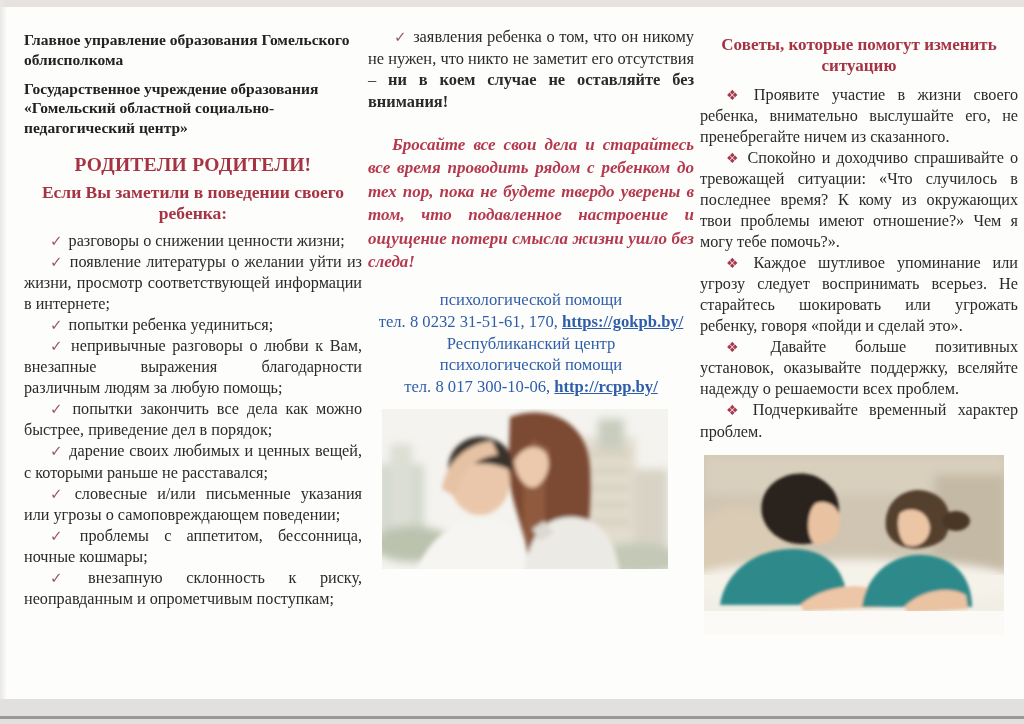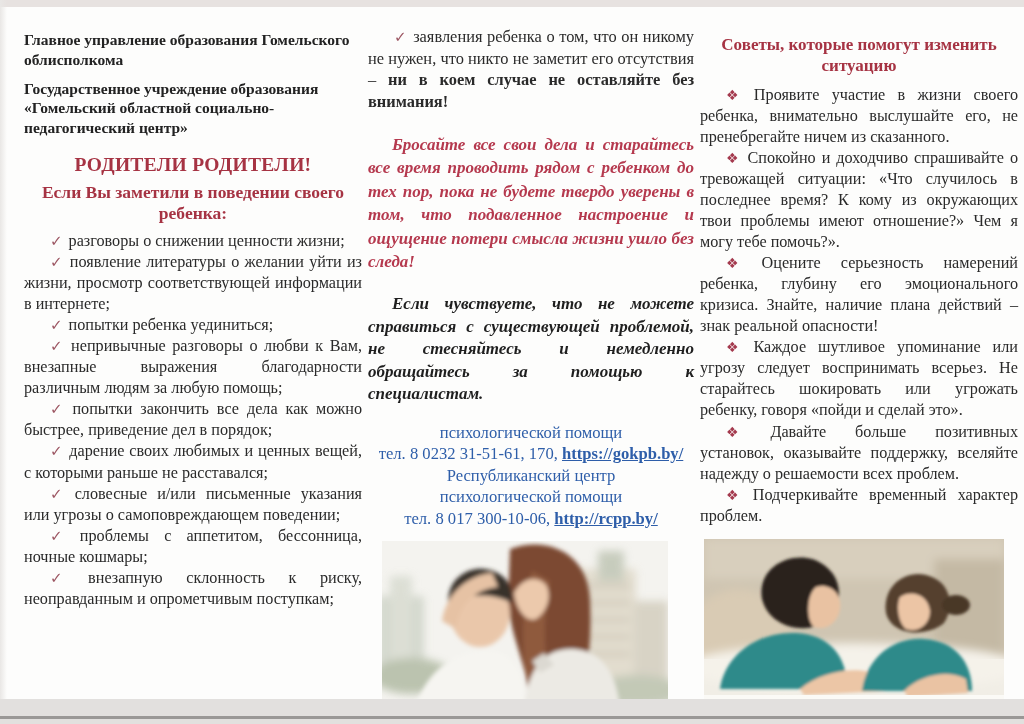--- a/index.html
+++ b/index.html
@@ -96,21 +96,20 @@
       <li><span class="mark-check">✓</span><span>проблемы с аппетитом, бессонница, ночные кошмары;</span></li>
       <li><span class="mark-check">✓</span><span>внезапную склонность к риску, неоправданным и опрометчивым поступкам;</span></li>
     </ul>
   </div>
 
   <div class="col col2">
     <div class="lead">
       <span class="mark-check">✓</span><span>заявления ребенка о том, что он никому не нужен, что никто не заметит его отсутствия – </span><b>ни в коем случае не оставляйте без внимания!</b>
     </div>
     <div class="para-red">Бросайте все свои дела и старайтесь все время проводить рядом с ребенком до тех пор, пока не будете твердо уверены в том, что подавленное настроение и ощущение потери смысла жизни ушло без следа!</div>
-    <div class="para-bold">Если чувствуете, что не можете справиться с существующей проблемой, не стесняйтесь и немедленно обращайтесь за помощью к специалистам.</div>
     <div class="phones">
       <div>психологической помощи</div>
       <div><span>тел. 8 0232 31-51-61, 170, </span><a href="#">https://gokpb.by/</a></div>
       <div>Республиканский центр</div>
       <div>психологической помощи</div>
       <div><span>тел. 8 017 300-10-06, </span><a href="#">http://rcpp.by/</a></div>
     </div>
 
     <span class="photo" style="margin-left:14px;">
       <svg width="286" height="186" viewBox="0 0 286 186">
@@ -158,21 +157,20 @@
         <rect x="0" y="160" width="286" height="26" fill="#fdfdfc"></rect>
       </svg>
     </span>
   </div>
 
   <div class="col col3">
     <div class="tips-head">Советы, которые помогут изменить ситуацию</div>
     <ul class="tips">
       <li><span class="mark-diamond">❖</span><span>Проявите участие в жизни своего ребенка, внимательно выслушайте его, не пренебрегайте ничем из сказанного.</span></li>
       <li><span class="mark-diamond">❖</span><span>Спокойно и доходчиво спрашивайте о тревожащей ситуации: «Что случилось в последнее время? К кому из окружающих твои проблемы имеют отношение?» Чем я могу тебе помочь?».</span></li>
-      <li><span class="mark-diamond">❖</span><span>Оцените серьезность намерений ребенка, глубину его эмоционального кризиса. Знайте, наличие плана действий – знак реальной опасности!</span></li>
       <li><span class="mark-diamond">❖</span><span>Каждое шутливое упоминание или угрозу следует воспринимать всерьез. Не старайтесь шокировать или угрожать ребенку, говоря «пойди и сделай это».</span></li>
       <li><span class="mark-diamond">❖</span><span>Давайте больше позитивных установок, оказывайте поддержку, вселяйте надежду о решаемости всех проблем.</span></li>
       <li><span class="mark-diamond">❖</span><span>Подчеркивайте временный характер проблем.</span></li>
     </ul>
 
     <span class="photo" style="margin-left:4px;">
       <svg width="300" height="180" viewBox="0 0 300 180">
         <defs>
           <filter id="blur2" x="-20%" y="-20%" width="140%" height="140%">
               <feGaussianBlur stdDeviation="5"></feGaussianBlur>

